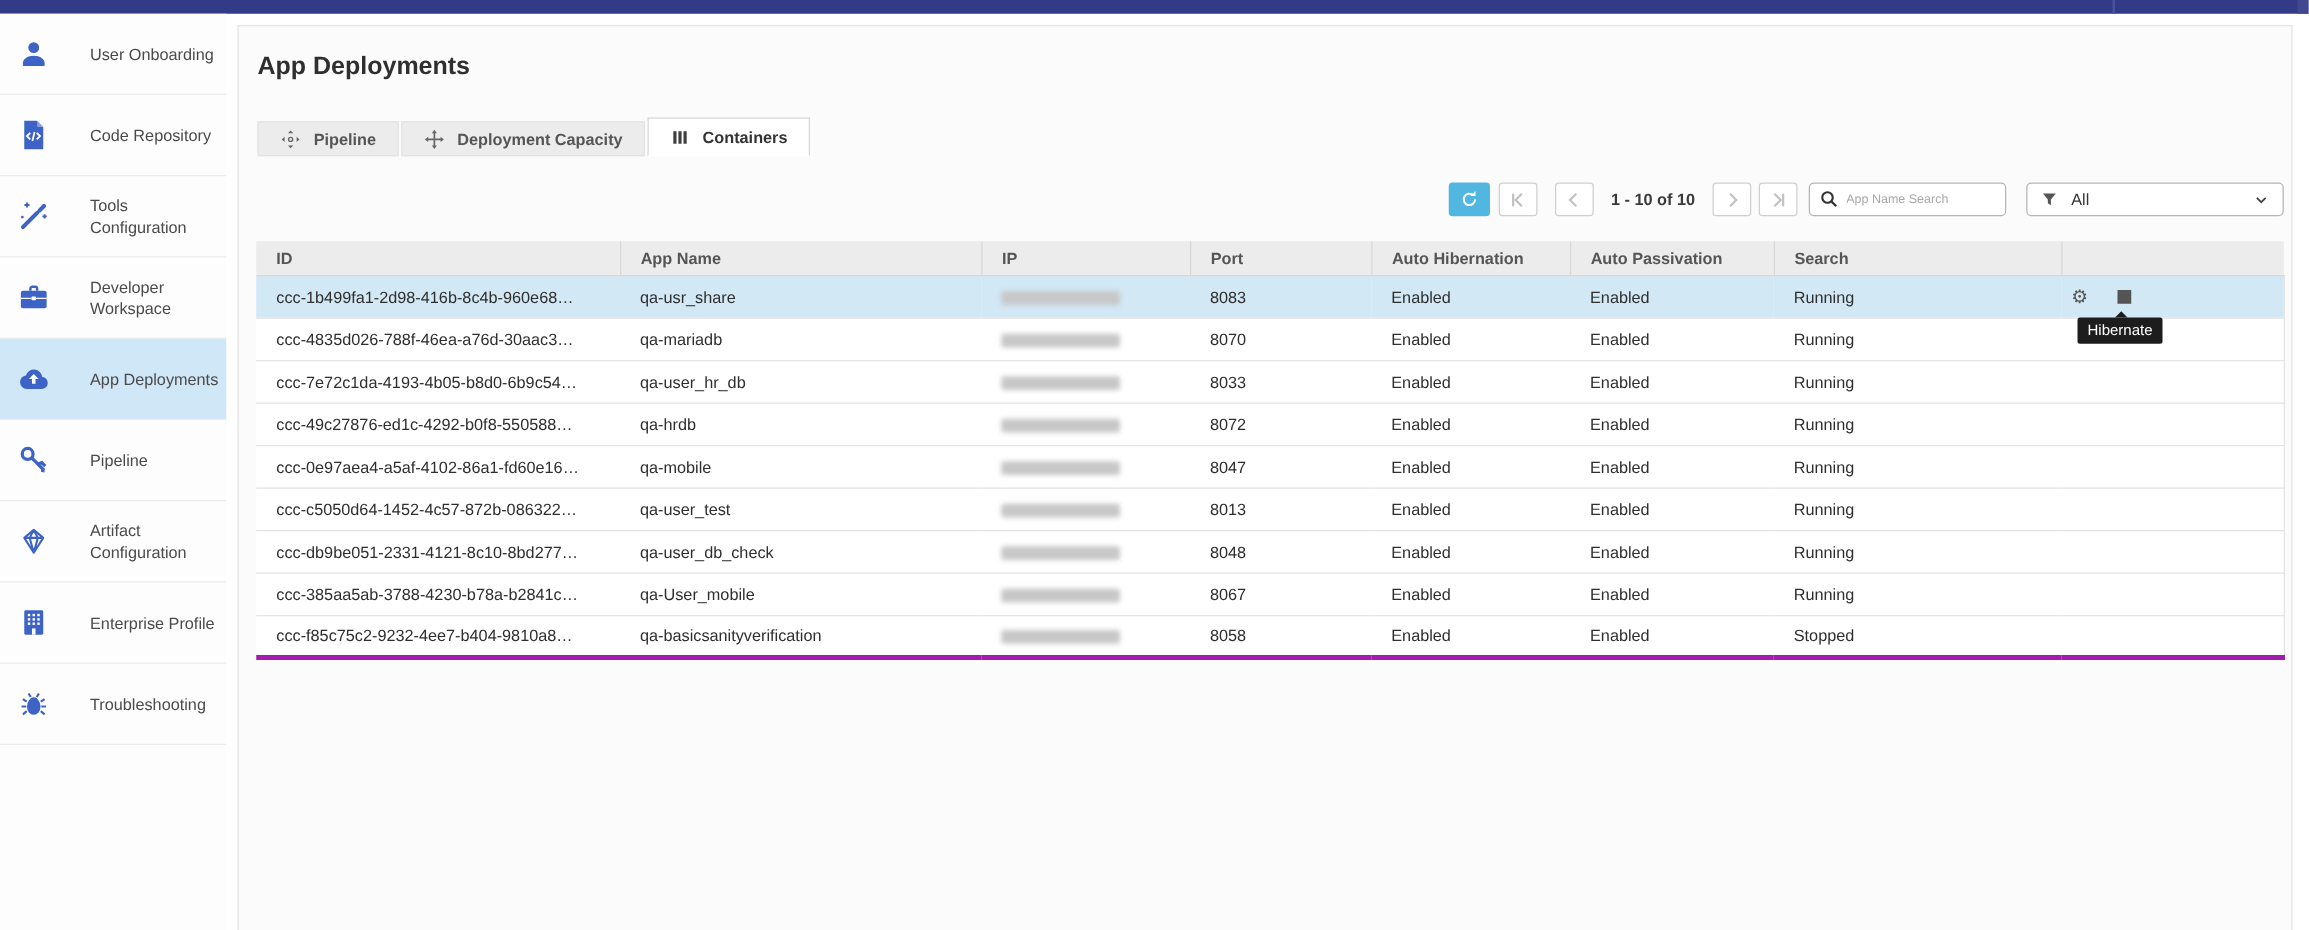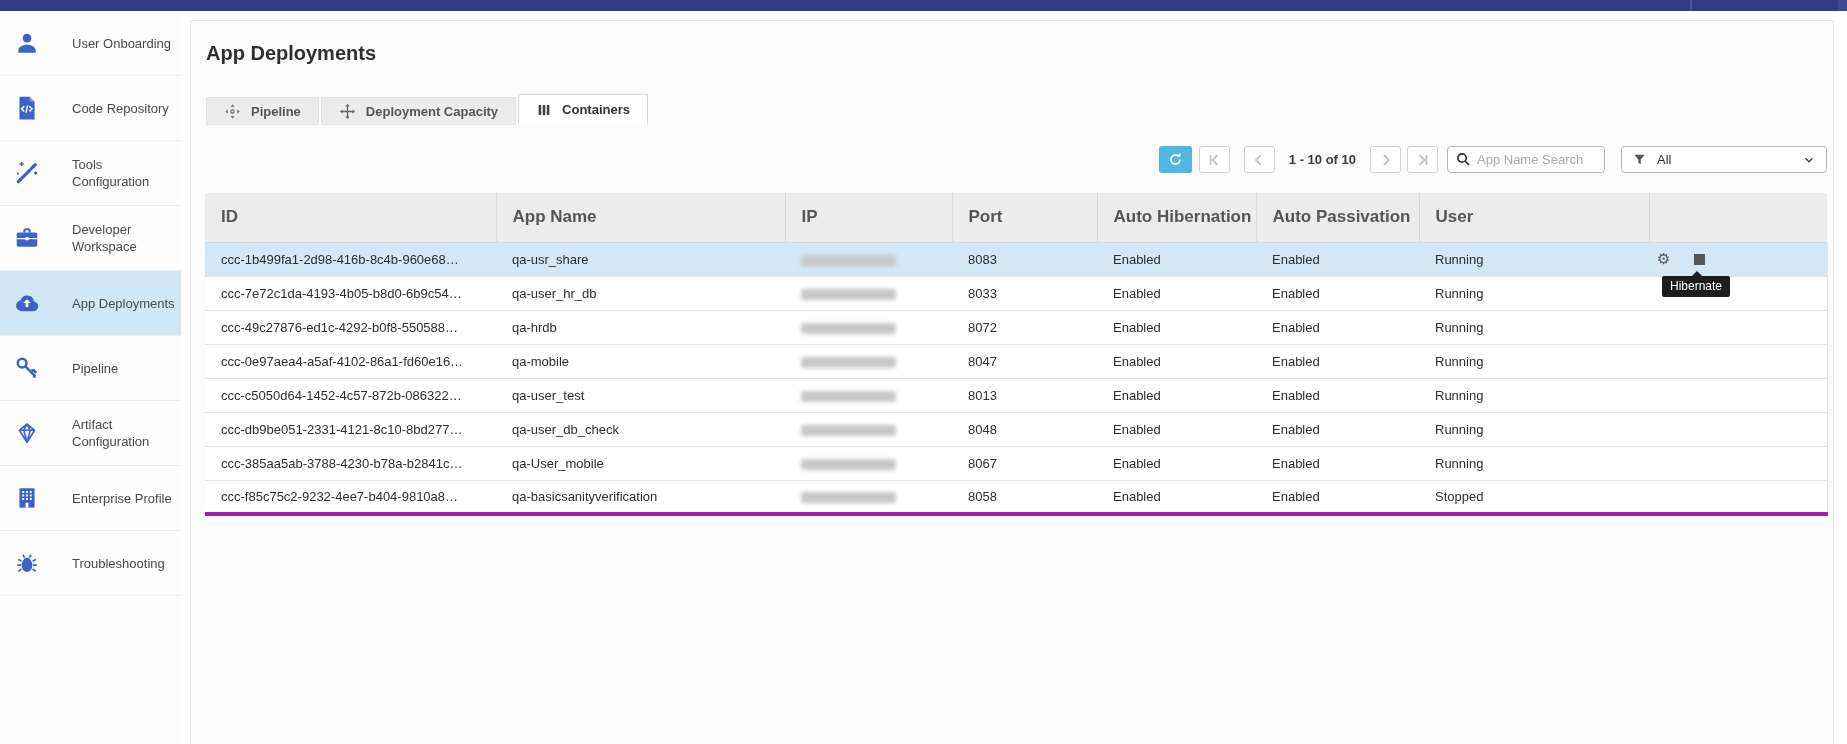--- a/index.html
+++ b/index.html
@@ -28,30 +28,30 @@
   .tab.active { background:#fff; height:31px; border-color:#d8d8d8; border-bottom:1px solid #fff; color:#333; position:relative; z-index:2; }
 
   
   .toolbar { position:absolute; top:125px; right:6px; display:flex; align-items:center; }
   .tbtn { height:27px; display:flex; align-items:center; justify-content:center; border-radius:3px; cursor:pointer; }
   .refresh-btn { width:33px; background:#52b7e0; }
   .page-btn { width:31px; background:#fff; border:1px solid #cfcfcf; }
   .ml7{margin-left:7px;} .ml14{margin-left:14px;} .ml6{margin-left:6px;}
   .page-label { font-size:13px; font-weight:bold; color:#3a3a3a; margin:0 14px; white-space:nowrap; }
   .search-box { position:relative; width:158px; height:27px; margin-left:9px; }
-  .search-box input { width:100%; height:100%; border:1px solid #b5b5b5; border-radius:4px; padding:0 8px 0 29px; font-size:13px; color:#4d7c0f; font-family:inherit; outline:none; background:#fff; }
+  .search-box input { width:100%; height:100%; border:1px solid #b5b5b5; border-radius:4px; padding:0 8px 0 29px; font-size:10px; color:#4d7c0f; font-family:inherit; outline:none; background:#fff; }
   .search-box input::placeholder { color:#a9a9a9; }
   .search-glyph { position:absolute; left:8px; top:5px; }
   .filter-dropdown { width:206px; height:27px; margin-left:16px; border:1px solid #b5b5b5; border-radius:4px; background:#fff; display:flex; align-items:center; padding:0 10px; gap:10px; font-size:13px; color:#333; cursor:pointer; }
   .filter-chevron { margin-left:auto; }
 
   
   .table-wrap { position:absolute; left:14px; top:172px; }
   table { border-collapse:collapse; table-layout:fixed; width:1622px; }
-  thead th { height:49px; background:#ececec; font-size:17px; font-weight:bold; color:#555; text-align:left; padding-left:16px; border-bottom:1px solid #d8d8d8; border-right:1px solid #d8d8d8; }
+  thead th { height:27px; background:#ececec; font-size:13px; font-weight:bold; color:#555; text-align:left; padding-left:16px; border-bottom:1px solid #d8d8d8; border-right:1px solid #d8d8d8; }
   thead th:last-child { border-right:none; }
   tbody tr { background:#fff; }
   tbody tr.highlight { background:#d2e8f5; }
   tbody td { height:34px; font-size:13px; color:#2e2e2e; padding:0 4px 0 16px; border-bottom:1px solid #e4e4e4; white-space:nowrap; overflow:hidden; }
   tbody td:last-child { border-right:1px solid #e4e4e4; }
   tbody tr:last-child td { border-bottom:4px solid #a21caf; }
   .blur-pill { display:inline-block; width:95px; height:11px; background:#c7c7c7; border-radius:2px; filter:blur(2px); vertical-align:middle; }
   .c-actions { position:relative; overflow:visible; padding-left:8px !important; }
   .act { vertical-align:middle; }
   .gear { font-family:"DejaVu Sans", sans-serif; font-size:15px; color:#555; cursor:pointer; display:inline-block; width:16px; line-height:16px; }
@@ -243,21 +243,21 @@
             <col style="width:178px">
         </colgroup>
         <thead>
           <tr>
             <th>ID</th>
             <th>App Name</th>
             <th>IP</th>
             <th>Port</th>
             <th>Auto Hibernation</th>
             <th>Auto Passivation</th>
-            <th>User</th>
+            <th>Search</th>
             <th></th>
           </tr>
         </thead>
         <tbody>
             <tr class="highlight">
     <td>ccc-1b499fa1-2d98-416b-8c4b-960e68…</td>
     <td>qa-usr_share</td>
     <td><span class="blur-pill"></span></td>
     <td>8083</td>
     <td>Enabled</td>
@@ -266,20 +266,34 @@
     <td class="c-actions">
       <span class="act gear">⚙</span>
       <span class="act stop"></span>
       <div class="tooltip">
         <span class="tt-arrow"></span>
         <span>Hibernate</span>
       </div>
     </td>
   </tr>
             <tr>
+    <td>ccc-4835d026-788f-46ea-a76d-30aac3…</td>
+    <td>qa-mariadb</td>
+    <td><span class="blur-pill"></span></td>
+    <td>8070</td>
+    <td>Enabled</td>
+    <td>Enabled</td>
+    <td>Running</td>
+    <td class="c-actions">
+      
+      
+      
+    </td>
+  </tr>
+            <tr>
     <td>ccc-7e72c1da-4193-4b05-b8d0-6b9c54…</td>
     <td>qa-user_hr_db</td>
     <td><span class="blur-pill"></span></td>
     <td>8033</td>
     <td>Enabled</td>
     <td>Enabled</td>
     <td>Running</td>
     <td class="c-actions">
       
       

